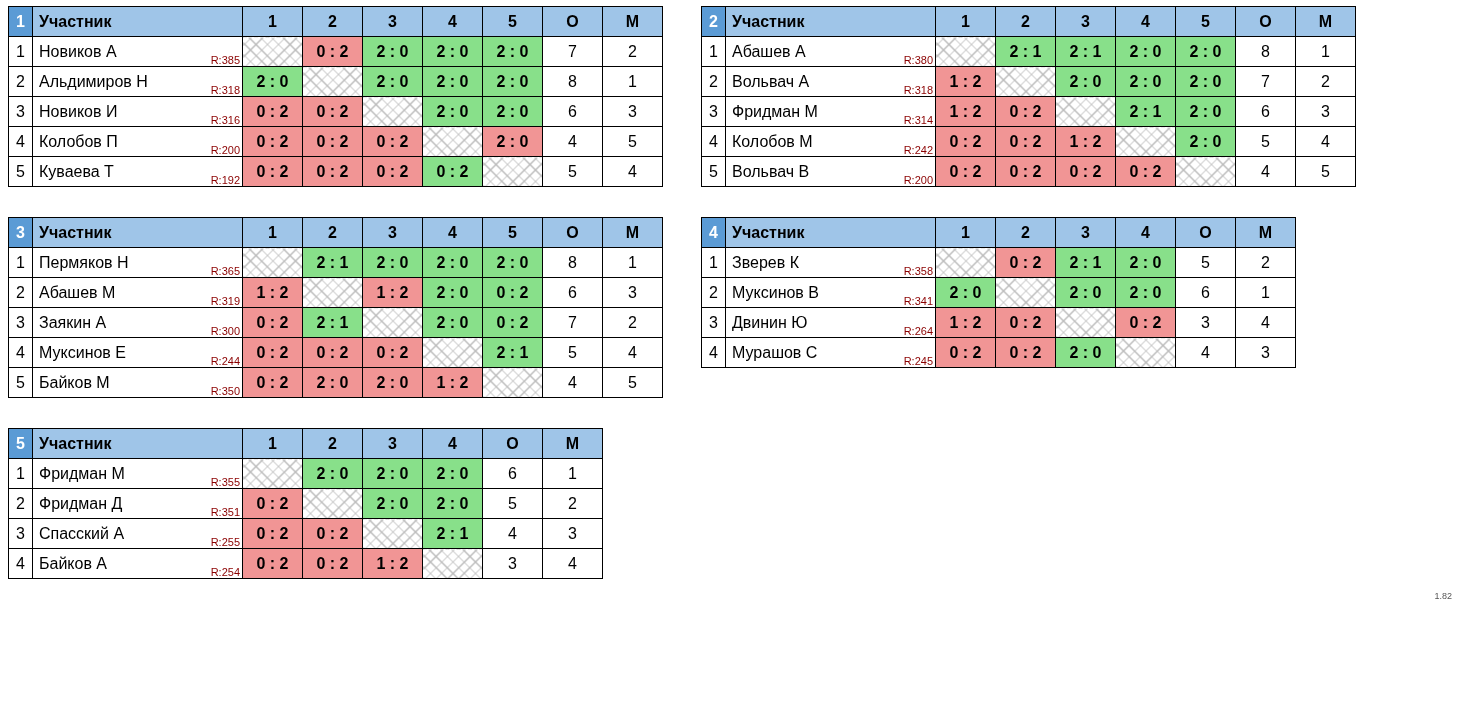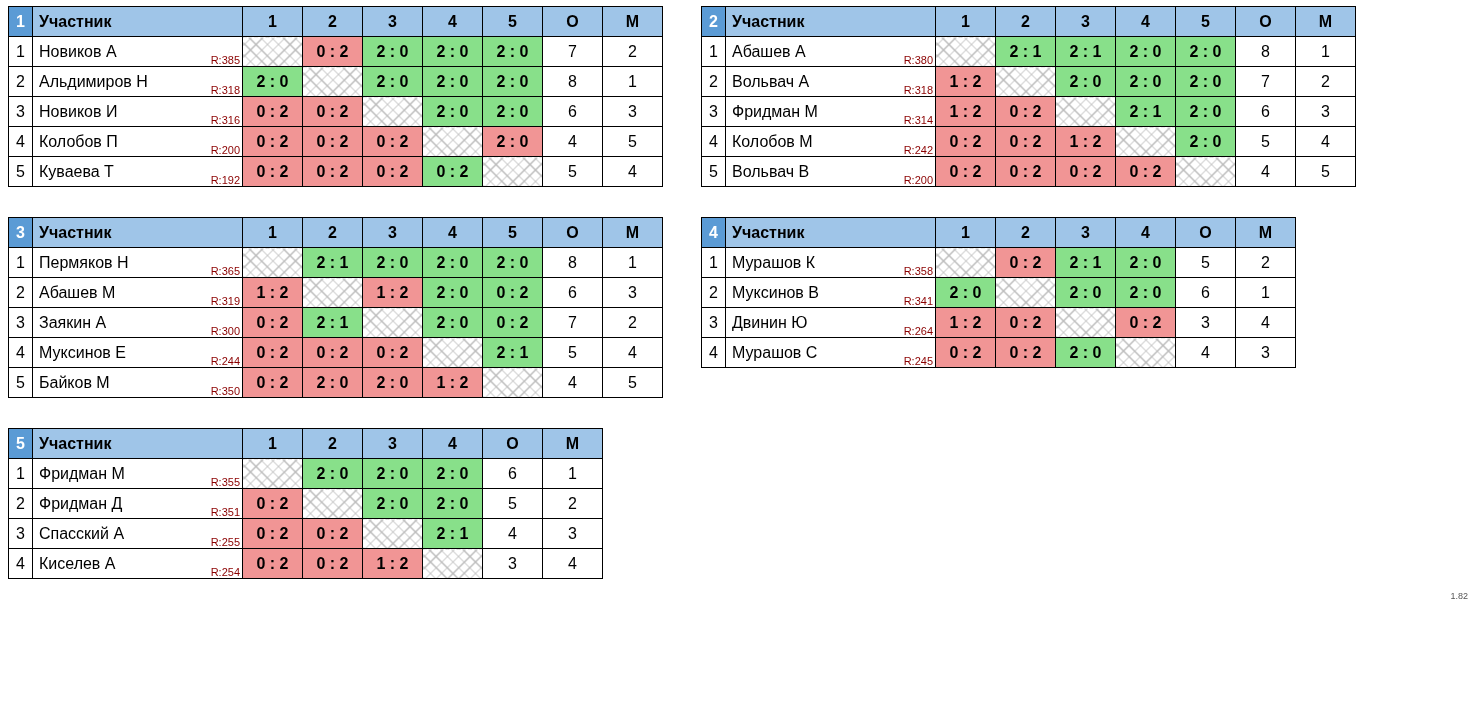--- a/index.html
+++ b/index.html
@@ -89,21 +89,21 @@
       repeating-linear-gradient(-45deg, #bbb 0, #bbb 1px, transparent 1px, transparent 8px);
     background-color: #fff;
   }
   td.om {
     width: 60px;
     text-align: center;
     font-size: 16px;
   }
   .version {
     position: absolute;
-    right: 8px;
+    right: 24px;
     bottom: 2px;
     font-size: 9px;
     color: #555;
   }
 </style>
 </head>
 <body>
 
 <div class="page">
   <div class="row-wrap" id="groups-root">
@@ -339,21 +339,21 @@
               <th class="hdr num">2</th>
               <th class="hdr num">3</th>
               <th class="hdr num">4</th>
               <th class="hdr om">О</th>
               <th class="hdr om">М</th>
             </tr>
           </thead>
           <tbody>
             <tr>
               <td class="row-no">1</td>
-              <td class="pcell"><span class="pname">Мурашов К</span><span class="prating">R:358</span></td>
+              <td class="pcell"><span class="pname">Зверев К</span><span class="prating">R:358</span></td>
               <td class="score dash"></td>
               <td class="score loss">0 : 2</td>
               <td class="score win">2 : 1</td>
               <td class="score win">2 : 0</td>
               <td class="om">5</td>
               <td class="om">2</td>
             </tr>
             <tr>
               <td class="row-no">2</td>
               <td class="pcell"><span class="pname">Муксинов В</span><span class="prating">R:341</span></td>
@@ -427,21 +427,21 @@
               <td class="pcell"><span class="pname">Спасский А</span><span class="prating">R:255</span></td>
               <td class="score loss">0 : 2</td>
               <td class="score loss">0 : 2</td>
               <td class="score dash"></td>
               <td class="score win">2 : 1</td>
               <td class="om">4</td>
               <td class="om">3</td>
             </tr>
             <tr>
               <td class="row-no">4</td>
-              <td class="pcell"><span class="pname">Киселев А</span><span class="prating">R:254</span></td>
+              <td class="pcell"><span class="pname">Байков А</span><span class="prating">R:254</span></td>
               <td class="score loss">0 : 2</td>
               <td class="score loss">0 : 2</td>
               <td class="score loss">1 : 2</td>
               <td class="score dash"></td>
               <td class="om">3</td>
               <td class="om">4</td>
             </tr>
           </tbody>
         </table>
       </div>

